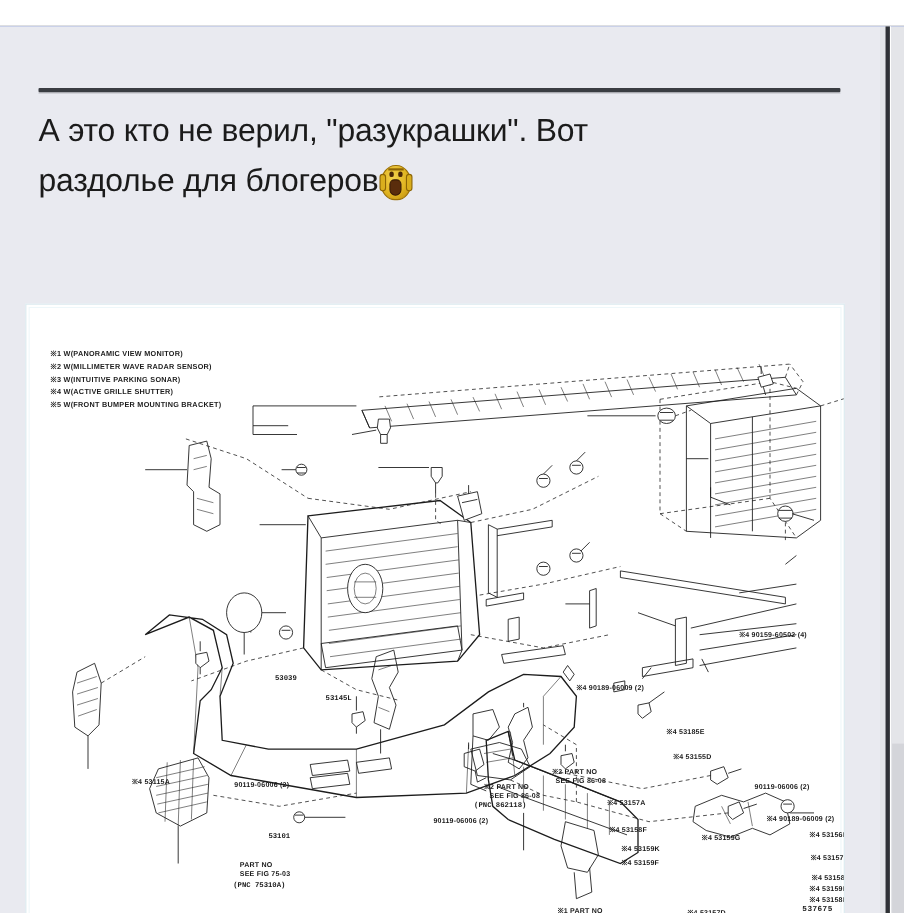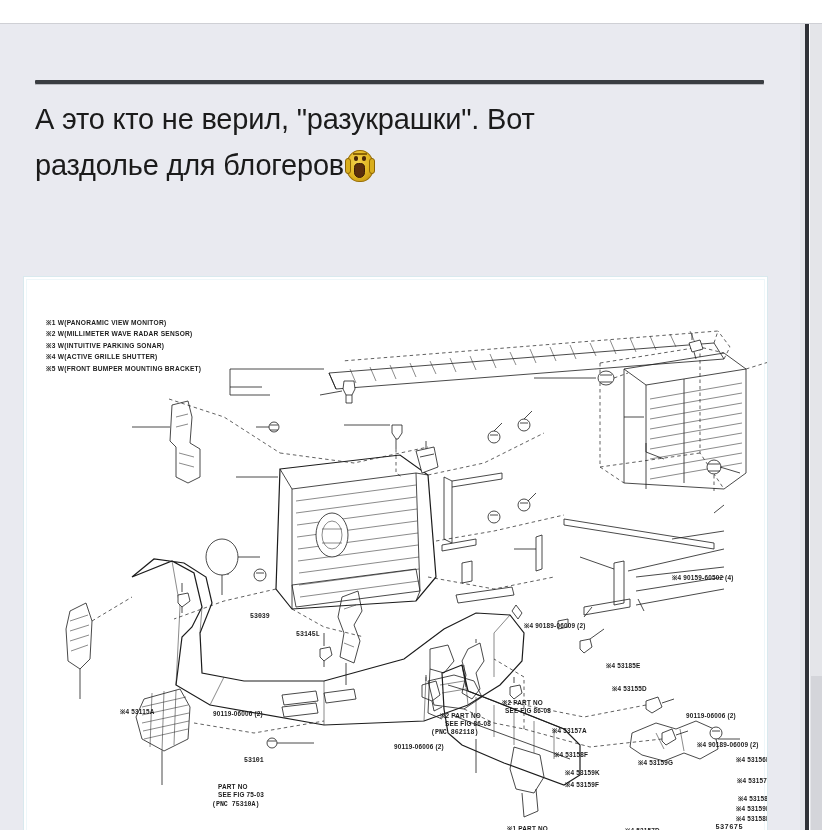--- a/index.html
+++ b/index.html
@@ -177,21 +177,21 @@
     white-space: nowrap;
     letter-spacing: 0.2px;
     line-height: 8.4px;
   }
   .lbl.mono {
     font-family: "Liberation Mono", monospace;
     font-size: 6.6px;
     letter-spacing: 0px;
   }
   .drawing-code {
-    position: absolute; right: 24px; bottom: 12px;
+    position: absolute; right: 10px; bottom: 12px;
     font-size: 7px;
     font-family: "Liberation Mono", monospace;
     font-weight: bold;
     color: #202020;
     letter-spacing: 0.4px;
   }
 </style>
 </head>
 <body>
 

